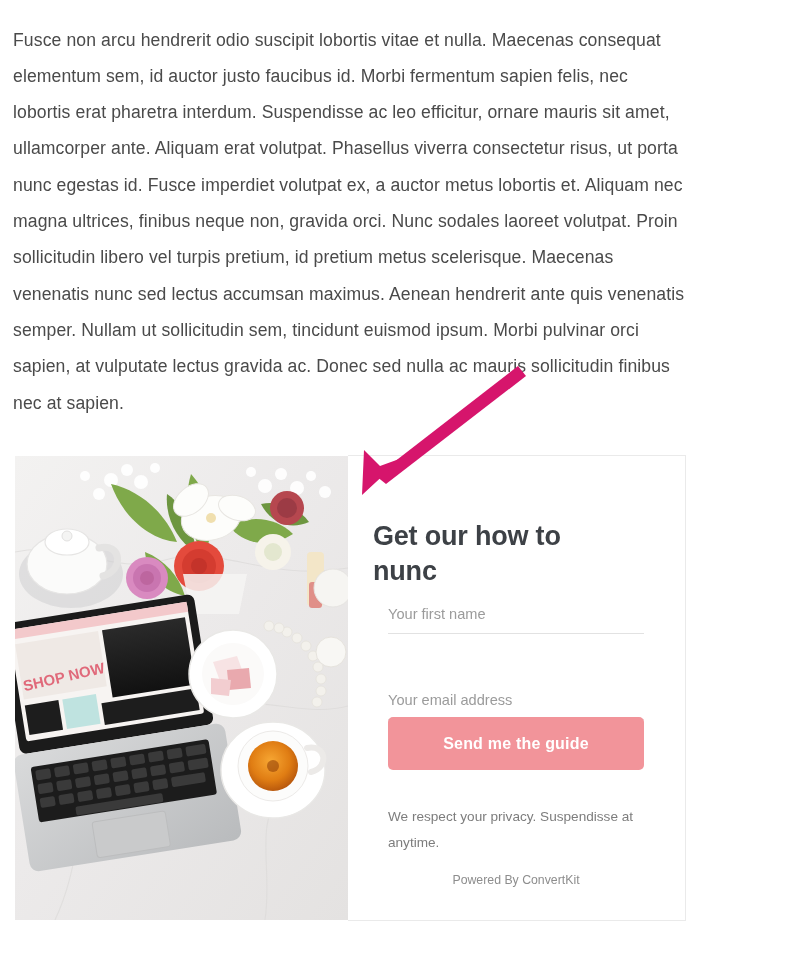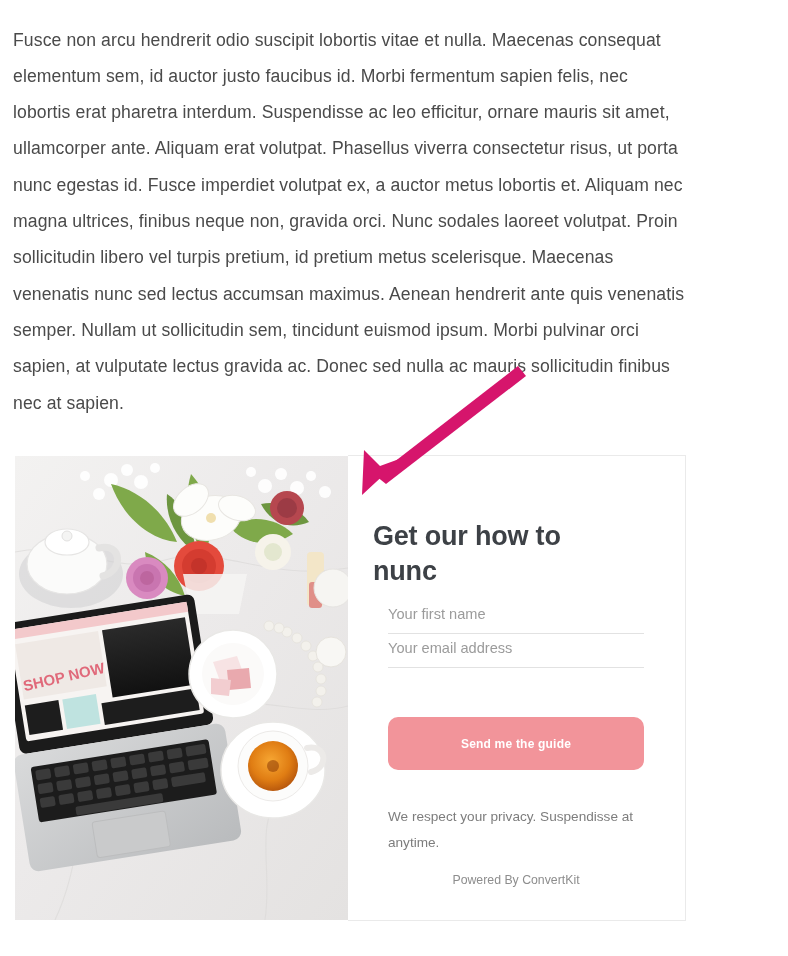--- a/index.html
+++ b/index.html
@@ -68,32 +68,32 @@
     border-bottom: 1px solid #e2e2e2;
     background: transparent;
     font-family: "Liberation Sans", sans-serif;
     font-size: 14.6px;
     color: #6d6d6d;
     padding: 0 0 6px 0;
     outline: none;
   }
   .field::placeholder { color: #9b9b9b; opacity: 1; }
   .field-name  { top: 600px; }
-  .field-email { top: 634px; }
+  .field-email { top: 686px; }
 
   .submit-btn {
     position: absolute;
     left: 388px; top: 717px;
     width: 256px; height: 53px;
     background: #f2949a;
     border: none;
-    border-radius: 10px;
+    border-radius: 5px;
     color: #ffffff;
     font-family: "Liberation Sans", sans-serif;
-    font-size: 12px;
+    font-size: 16px;
     font-weight: bold;
     letter-spacing: .2px;
     cursor: pointer;
   }
 
   .privacy {
     position: absolute;
     left: 388px; top: 790px;
     width: 258px;
     font-size: 13.6px;

